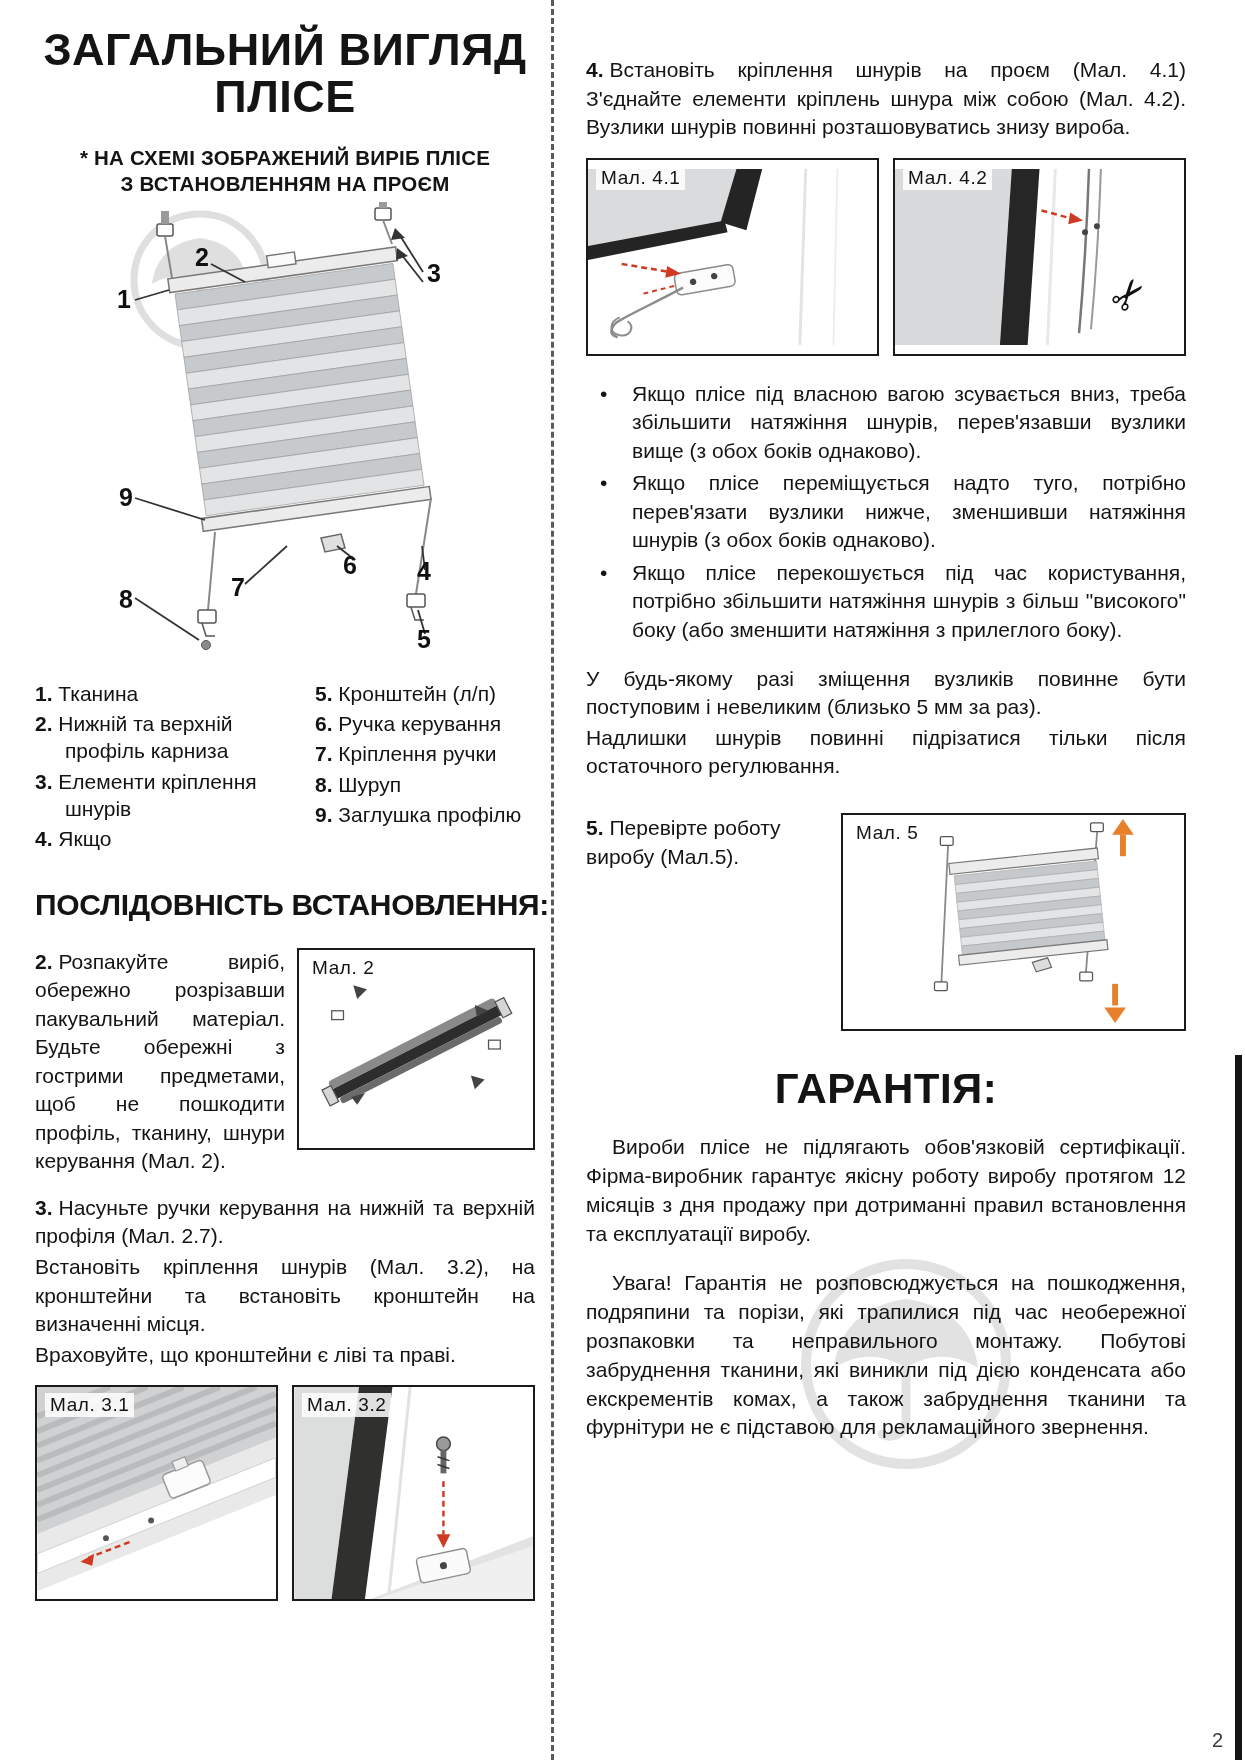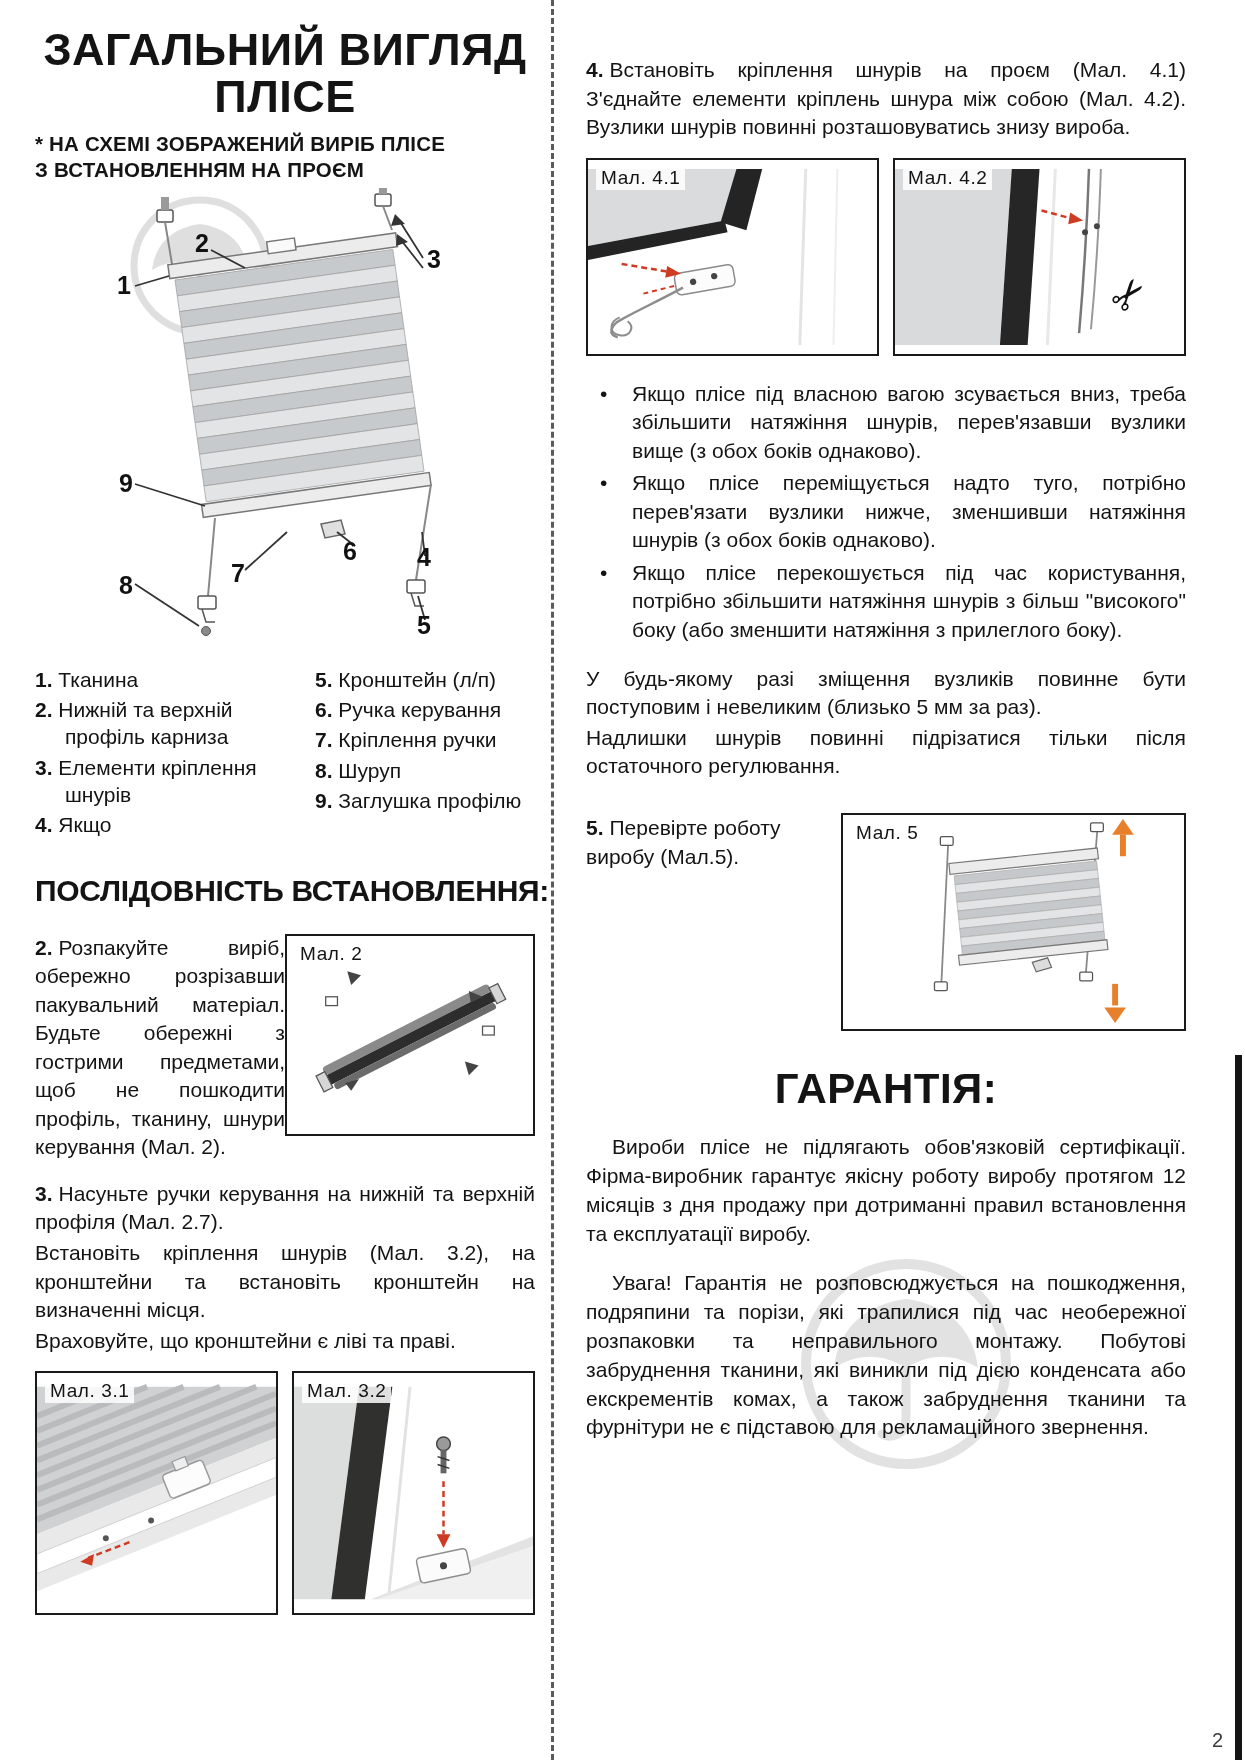--- a/index.html
+++ b/index.html
@@ -7,46 +7,46 @@
   body{width:1245px;height:1760px;font-family:"Liberation Sans","DejaVu Sans",sans-serif;color:#141414}
   .page{position:relative;width:1245px;height:1760px;overflow:hidden;background:#fff}
   .divider{position:absolute;left:551px;top:0;height:100%;border-left:3px dashed #5a5a5a}
   .edge-bar{position:absolute;right:3px;top:1055px;width:7px;height:705px;background:#141414}
   .page-num{position:absolute;right:22px;bottom:8px;font-size:20px;color:#3c3c3c}
 
   .col-left{position:absolute;left:35px;top:26px;width:500px}
   .col-right{position:absolute;left:586px;top:56px;width:600px}
 
   .doc-title{text-align:center;font-weight:700;font-size:45px;line-height:1.05;letter-spacing:.5px;white-space:pre-line}
-  .doc-subtitle{font-weight:700;font-size:20.5px;line-height:1.3;margin-top:10px;white-space:pre-line;letter-spacing:.2px}
+  .doc-subtitle{text-align:center;font-weight:700;font-size:20.5px;line-height:1.3;margin-top:24px;white-space:pre-line;letter-spacing:.2px}
 
   .diagram-wrap{position:relative;margin-top:4px;height:474px}
   .diagram-wrap svg{display:block}
 
   .legend{display:flex;gap:12px;font-size:21px;line-height:1.3;margin-top:4px}
   .legend-col.c1{flex:0 0 268px}
   .legend-col.c2{flex:1}
   .legend-item{padding-left:30px;text-indent:-30px;margin-bottom:3px}
   .legend-item .ln{font-weight:700}
 
   .section-title{font-weight:700;font-size:30px;letter-spacing:-.3px;text-align:right;margin-top:32px;white-space:nowrap}
 
   .para{font-size:21px;line-height:1.36;text-align:justify}
   .bnum{font-weight:700;margin-right:6px}
 
-  .step2-row{display:flex;margin-top:26px}
+  .step2-row{display:flex;gap:12px;margin-top:26px}
   .step2-text{width:250px}
   .figbox{position:relative;border:2px solid #1a1a1a;background:#fff;overflow:hidden}
   .figlabel{position:absolute;top:6px;left:8px;font-size:19px;letter-spacing:.6px;background:rgba(255,255,255,.85);padding:1px 5px;z-index:2}
   .fig2{flex:1;height:202px}
   .step3{margin-top:18px}
   .step3 .para{margin-bottom:2px}
   .figs-row{display:flex;gap:14px;margin-top:16px}
   .figs-row .figbox{flex:1}
-  .fig31,.fig32{height:244px}
+  .fig31,.fig32{height:216px}
   .fig41,.fig42{height:198px}
 
   .bullets{list-style:none;margin-top:24px}
   .bullets li{position:relative;padding-left:46px;font-size:21px;line-height:1.36;text-align:justify;margin-bottom:4px}
   .bullets li::before{content:"\2022";position:absolute;left:14px;top:0}
 
   .note{margin-top:20px}
   .note .para{margin-bottom:2px}
 
   .step5-row{display:flex;gap:20px;margin-top:32px}

